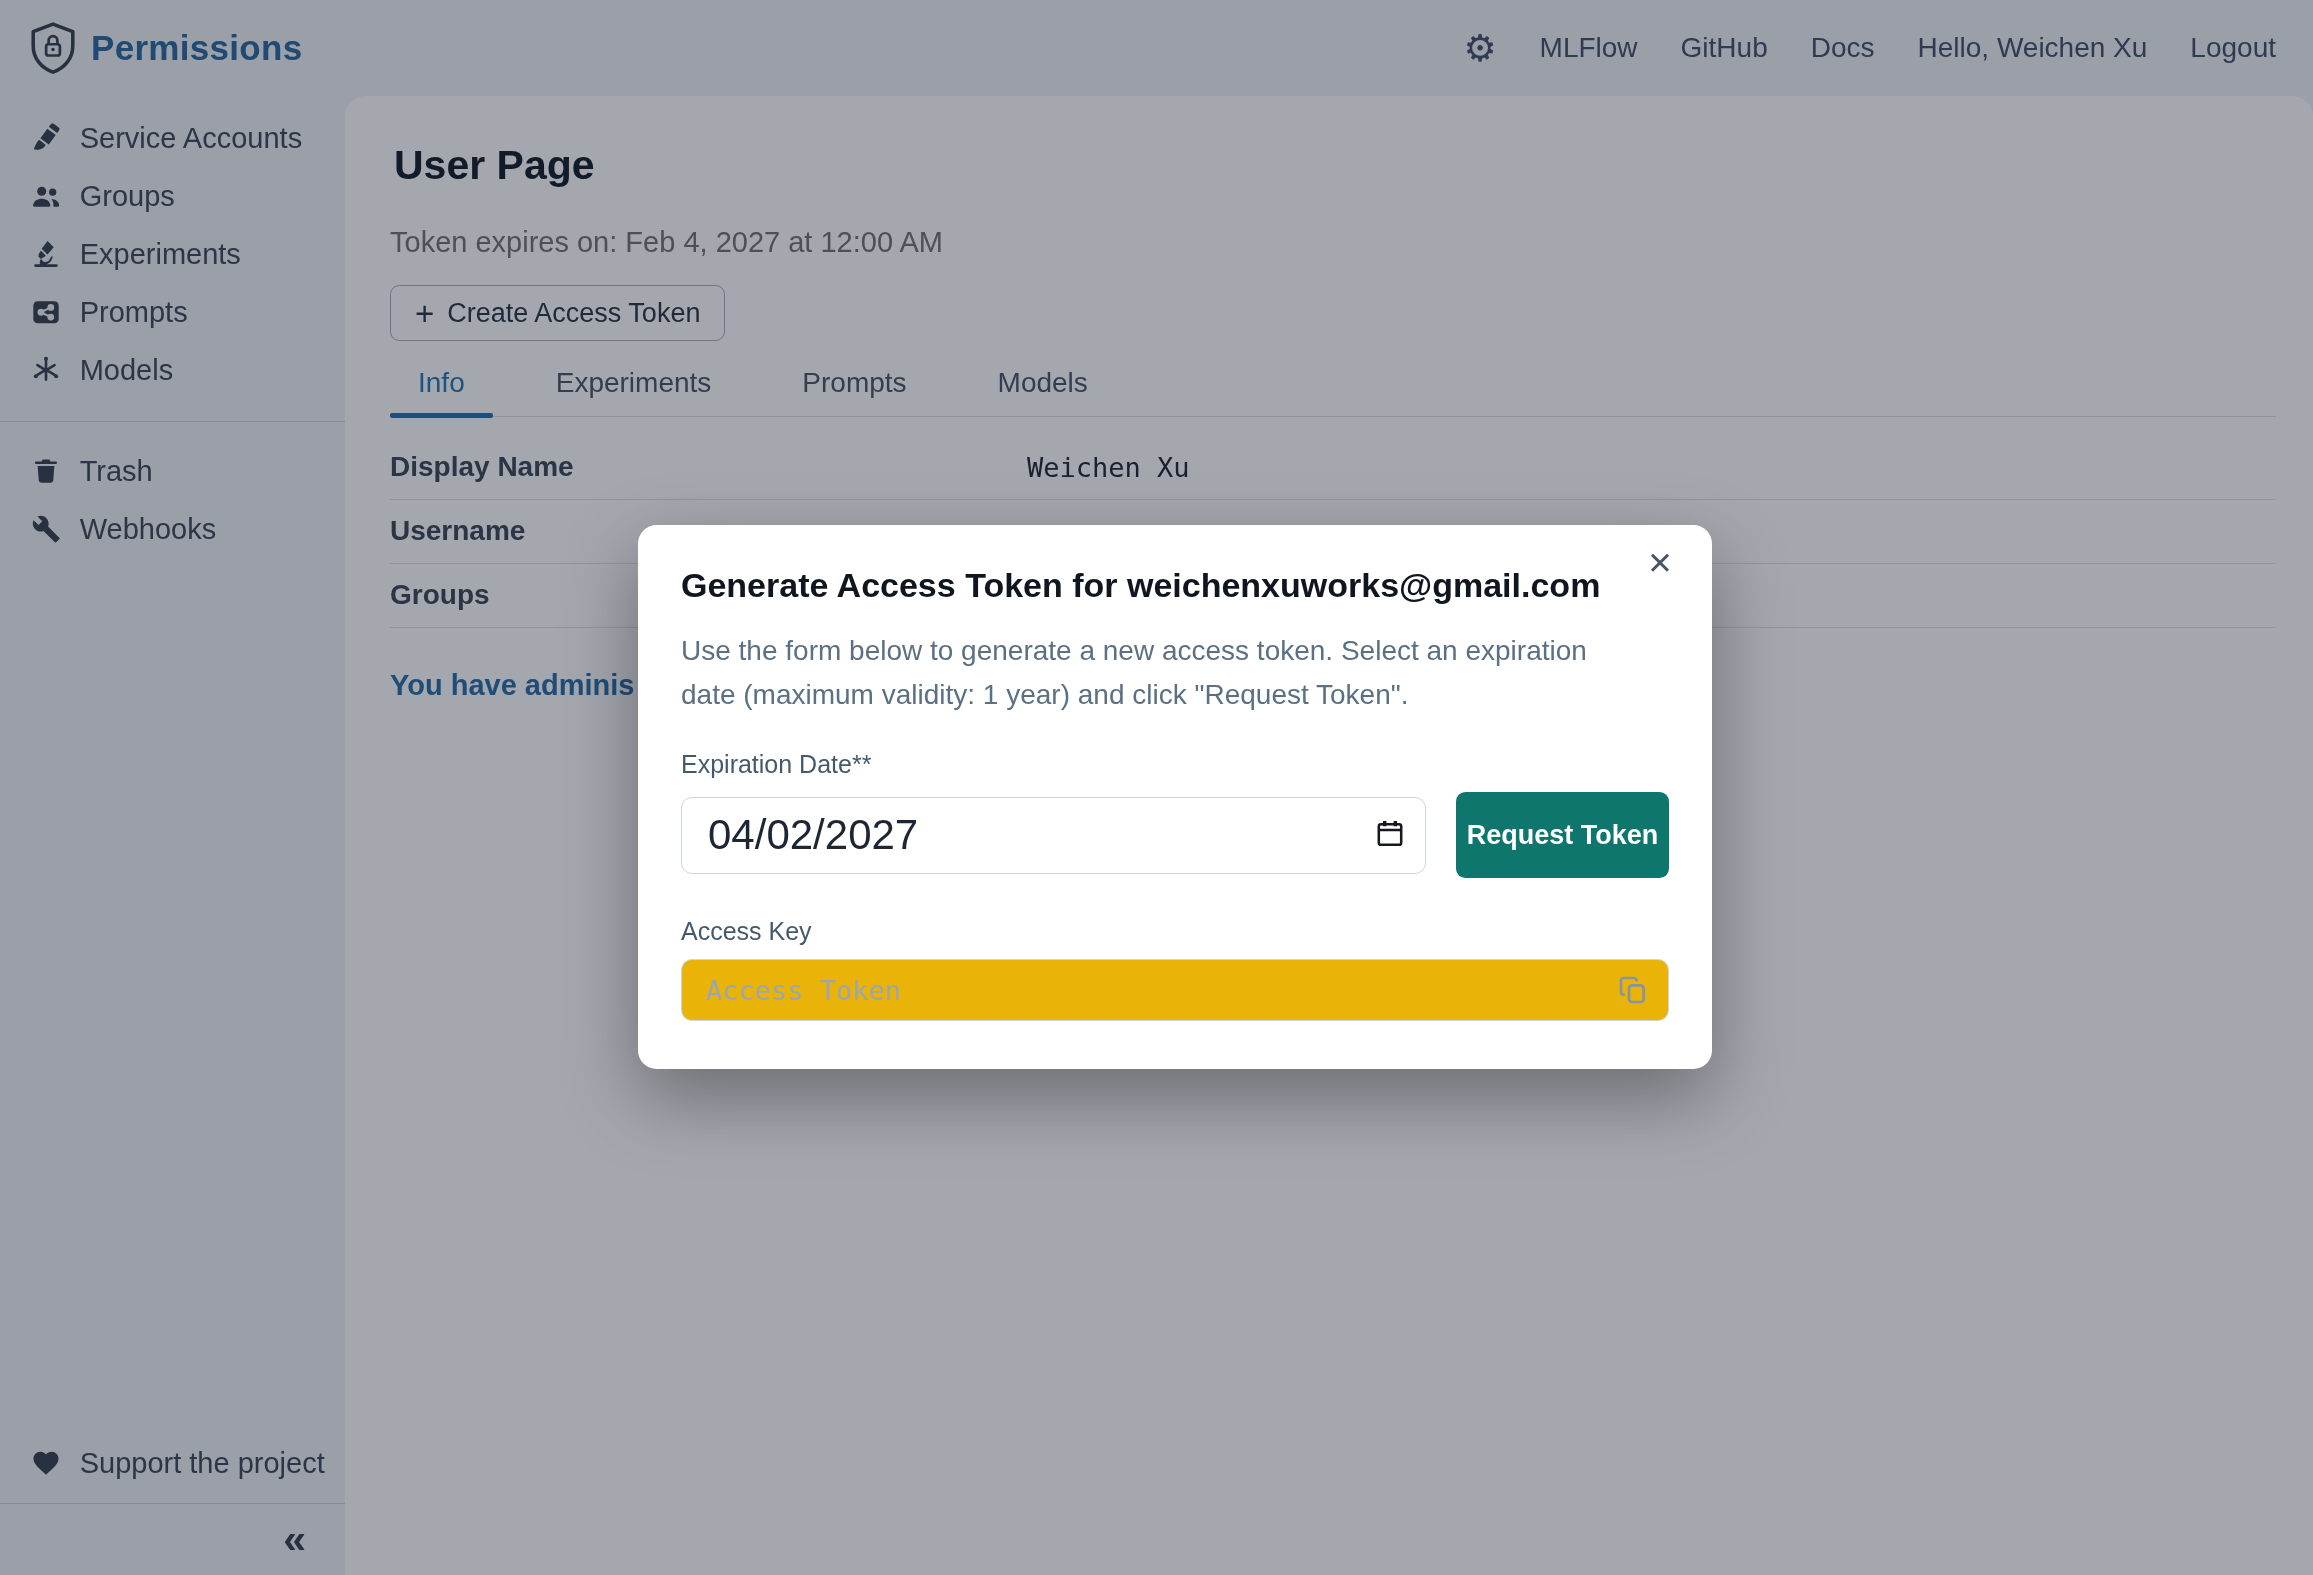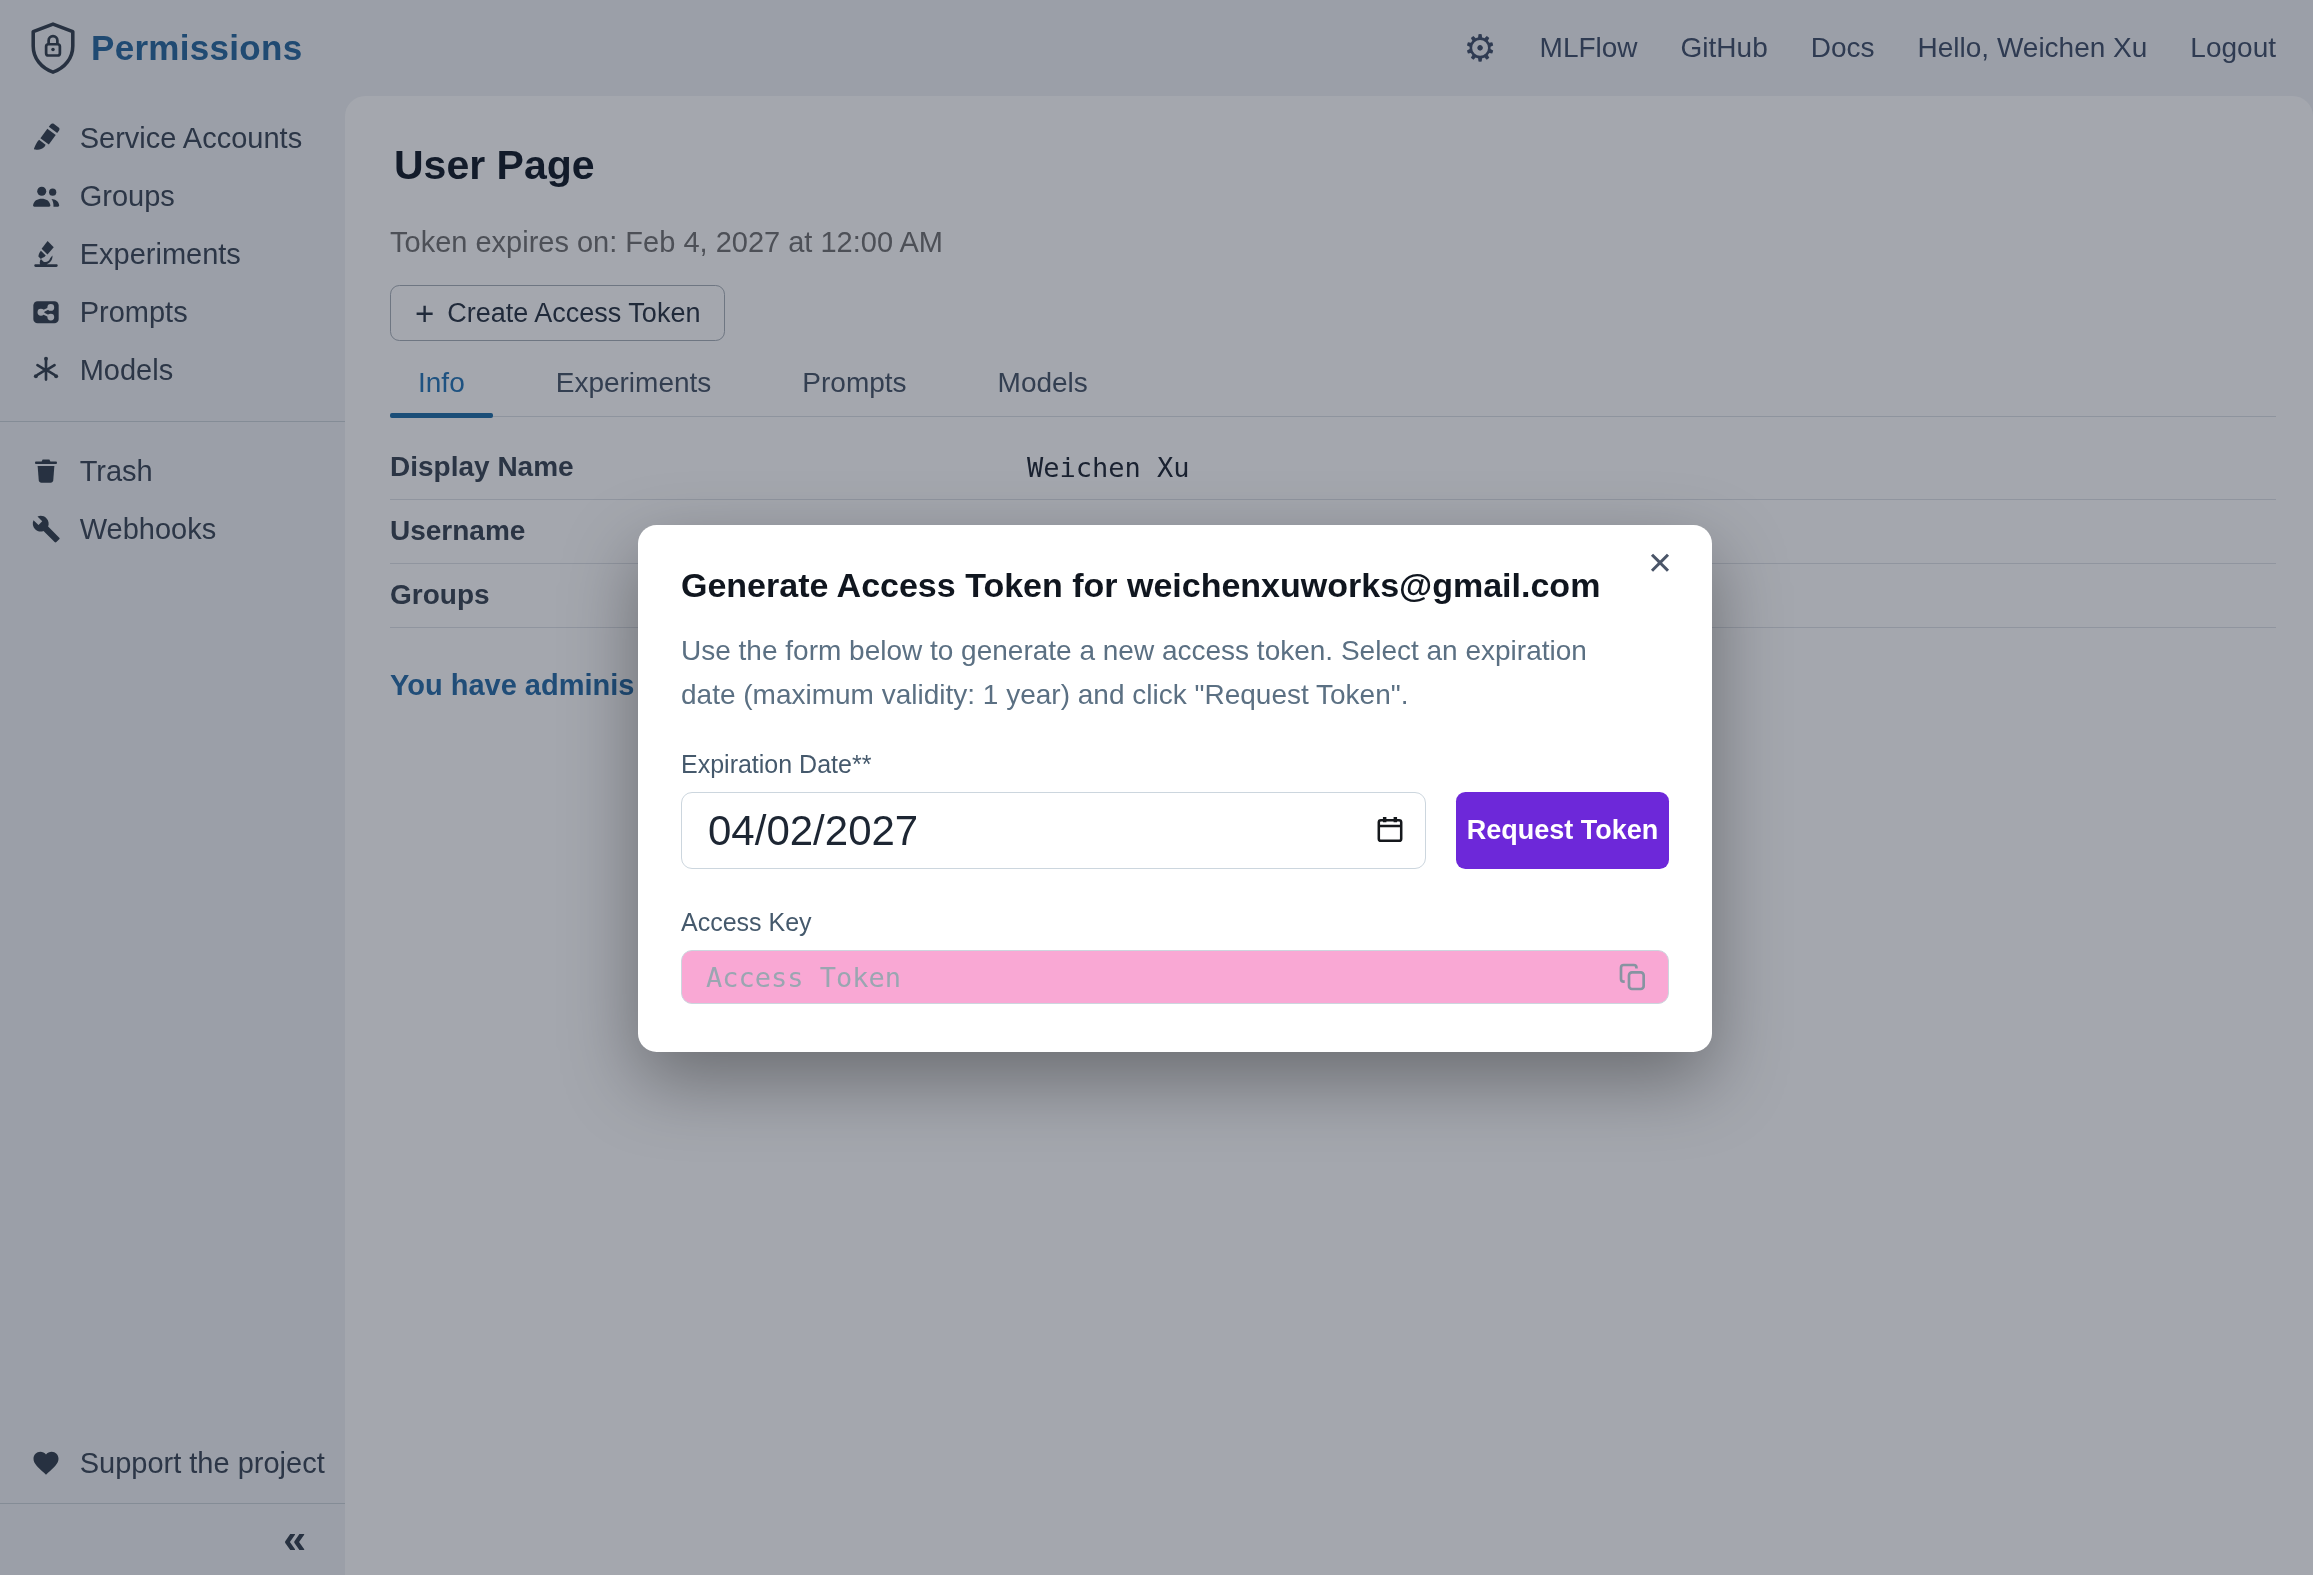--- a/index.html
+++ b/index.html
@@ -59,26 +59,26 @@
     cursor:pointer;line-height:1;background:none;border:none;font-family:inherit;}
   .modal-title{font-size:34px;font-weight:800;color:#10161f;line-height:1.25;}
   .modal-desc{margin-top:22px;font-size:28px;color:#5b7083;line-height:1.6;max-width:955px;}
   .field-label{margin-top:32px;font-size:25px;color:#45596c;}
   .form-row{margin-top:13px;display:flex;align-items:center;gap:30px;}
   .date-wrap{position:relative;flex:1;}
   .date-input{width:100%;height:77px;box-sizing:border-box;border:1.9px solid #ccd6de;
     border-radius:11px;padding:0 74px 0 26px;font-size:42px;color:#1d2633;
     font-family:"Liberation Sans",sans-serif;outline:none;background:#fff;}
   .cal-icon{position:absolute;right:20.4px;top:50%;transform:translateY(-50%);color:#15181c;}
-  .request-btn{width:213px;height:77px;flex:none;background:#6d28d9;color:#fff;border:none;
+  .request-btn{width:213px;height:86px;flex:none;background:#0f766e;color:#fff;border:none;
     border-radius:9.3px;font-size:27px;font-weight:600;font-family:inherit;cursor:pointer;}
   .access-wrap{position:relative;margin-top:13px;}
-  .access-input{width:100%;height:54px;box-sizing:border-box;border:1.9px solid #ccd6de;
+  .access-input{width:100%;height:62px;box-sizing:border-box;border:1.9px solid #ccd6de;
     border-radius:11px;padding:0 78px 0 24px;font-family:"DejaVu Sans Mono",monospace;
-    font-size:27px;color:#333c46;outline:none;background:#f9a8d4;}
+    font-size:27px;color:#333c46;outline:none;background:#eab308;}
   .access-input::placeholder{color:#9aa6b1;opacity:1;}
   .copy-btn{position:absolute;right:20.4px;top:50%;transform:translateY(-50%);
     color:#8794a1;background:none;border:none;cursor:pointer;padding:0;line-height:0;}
 </style>
 </head>
 <body>
 
 <div class="screen">
 
   <div class="header">

